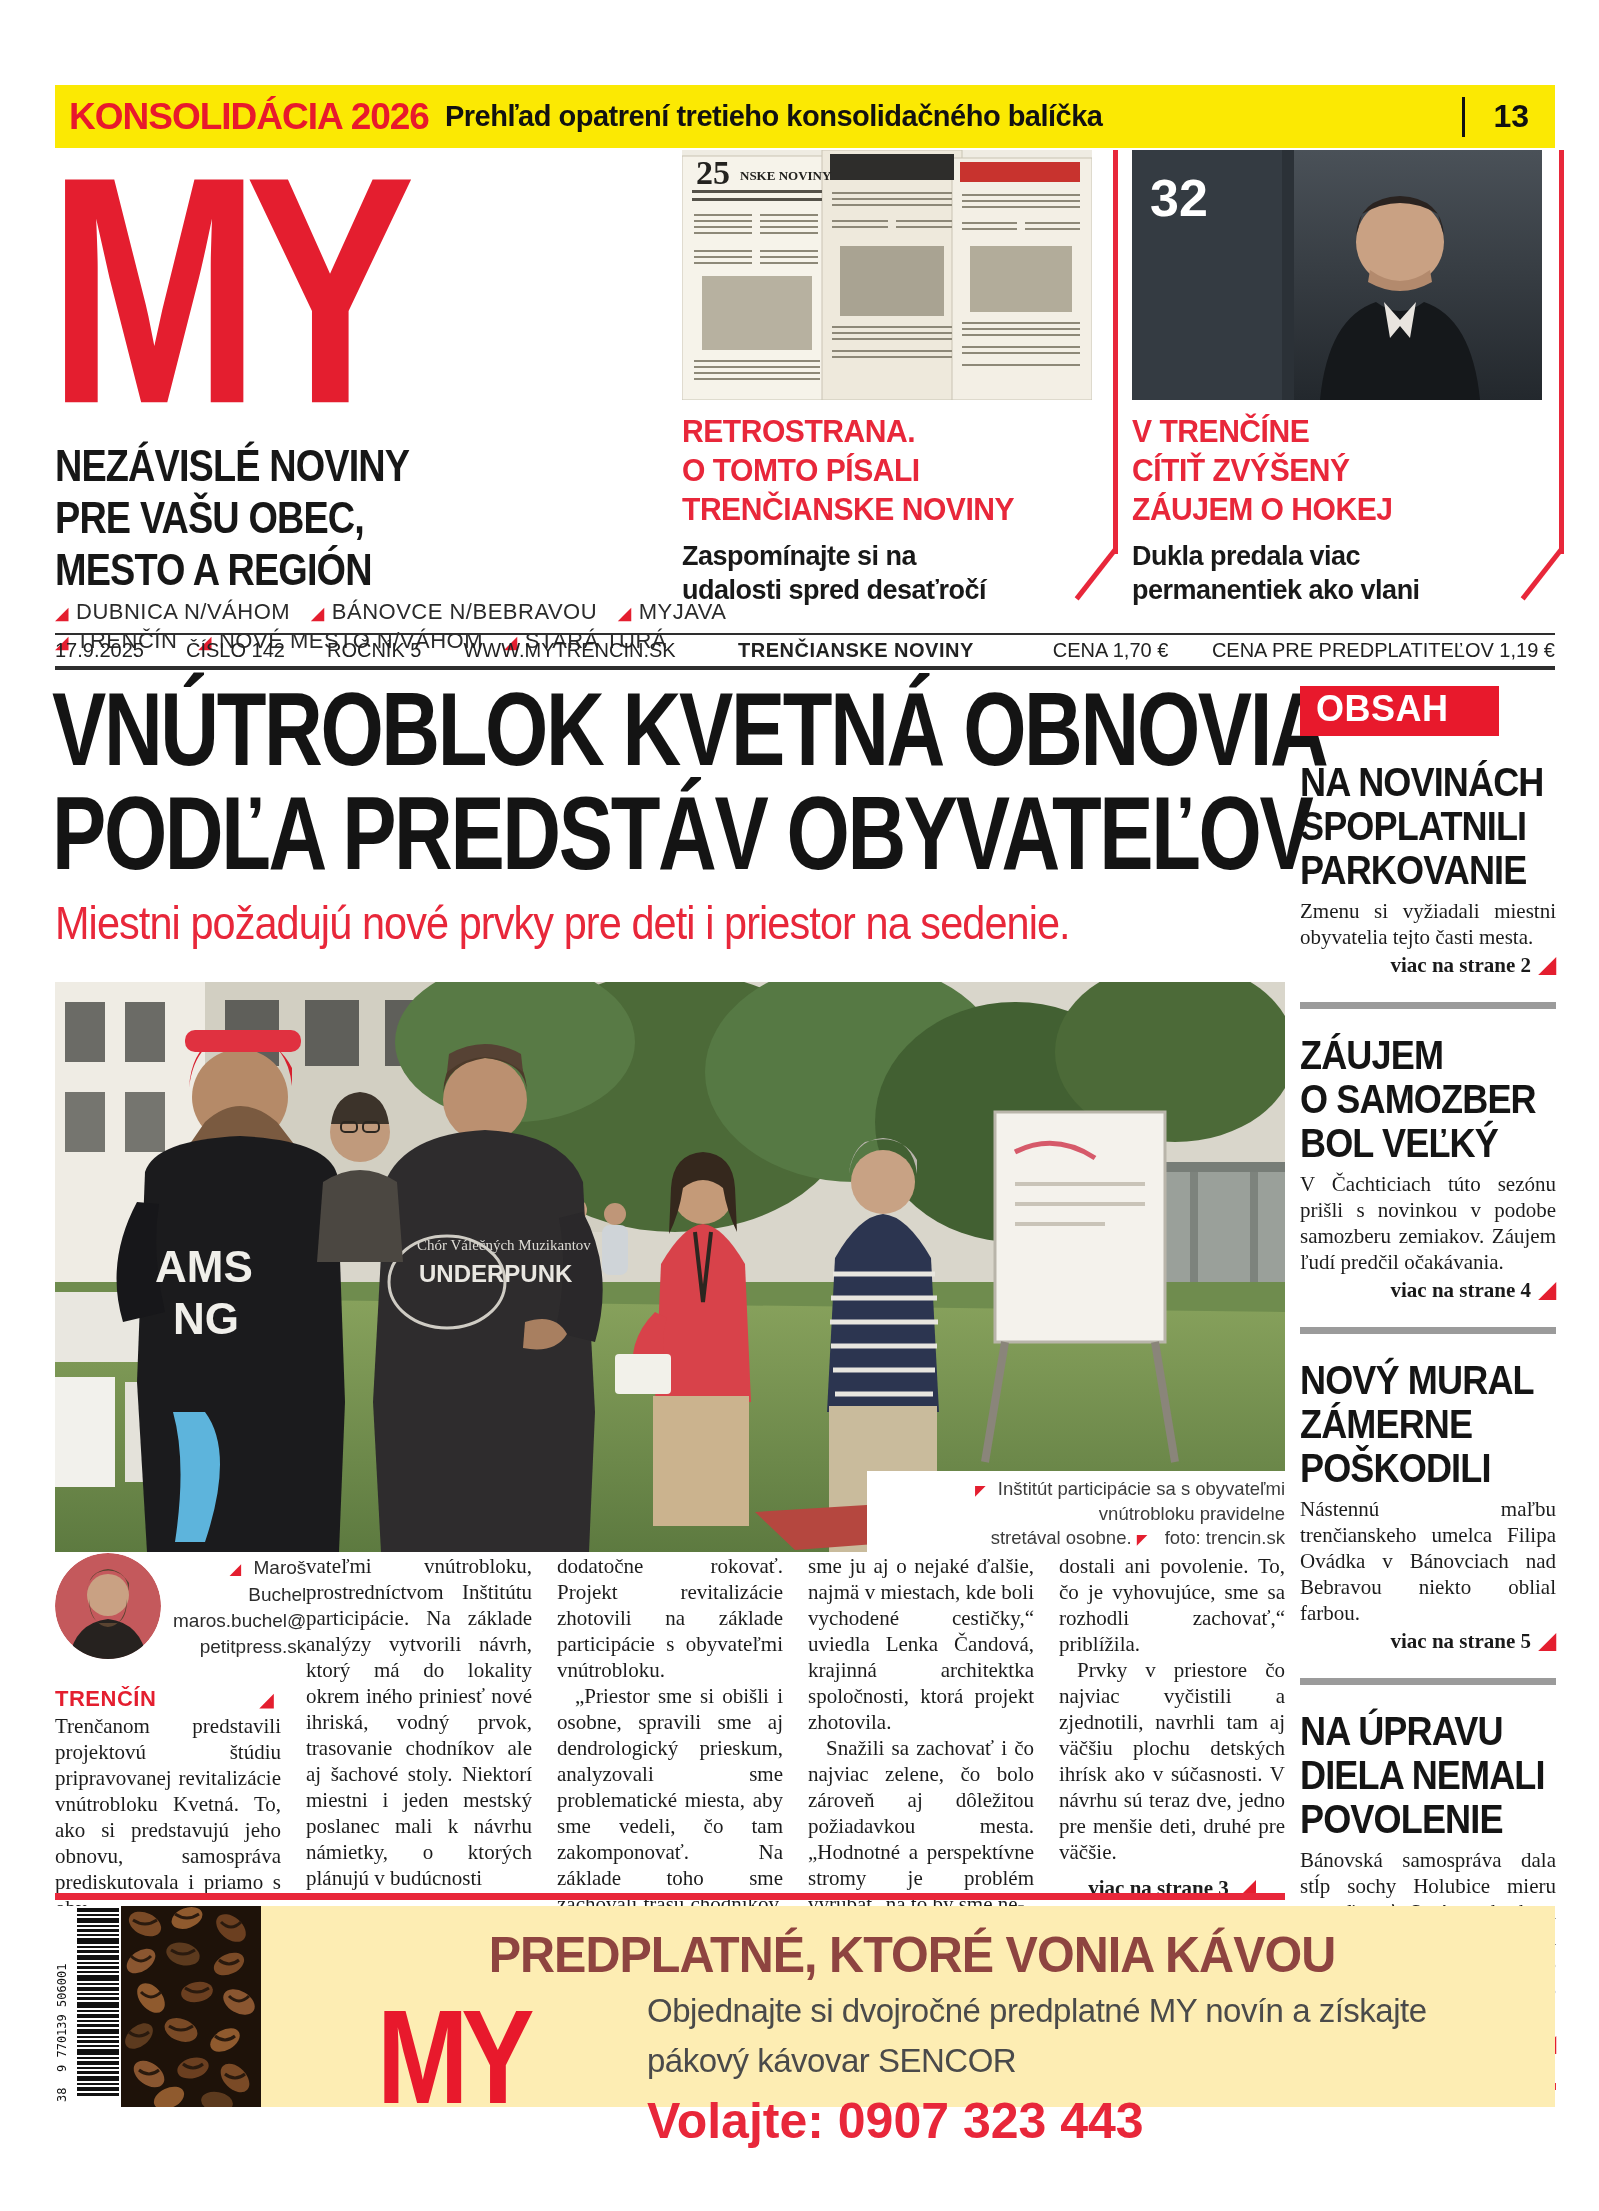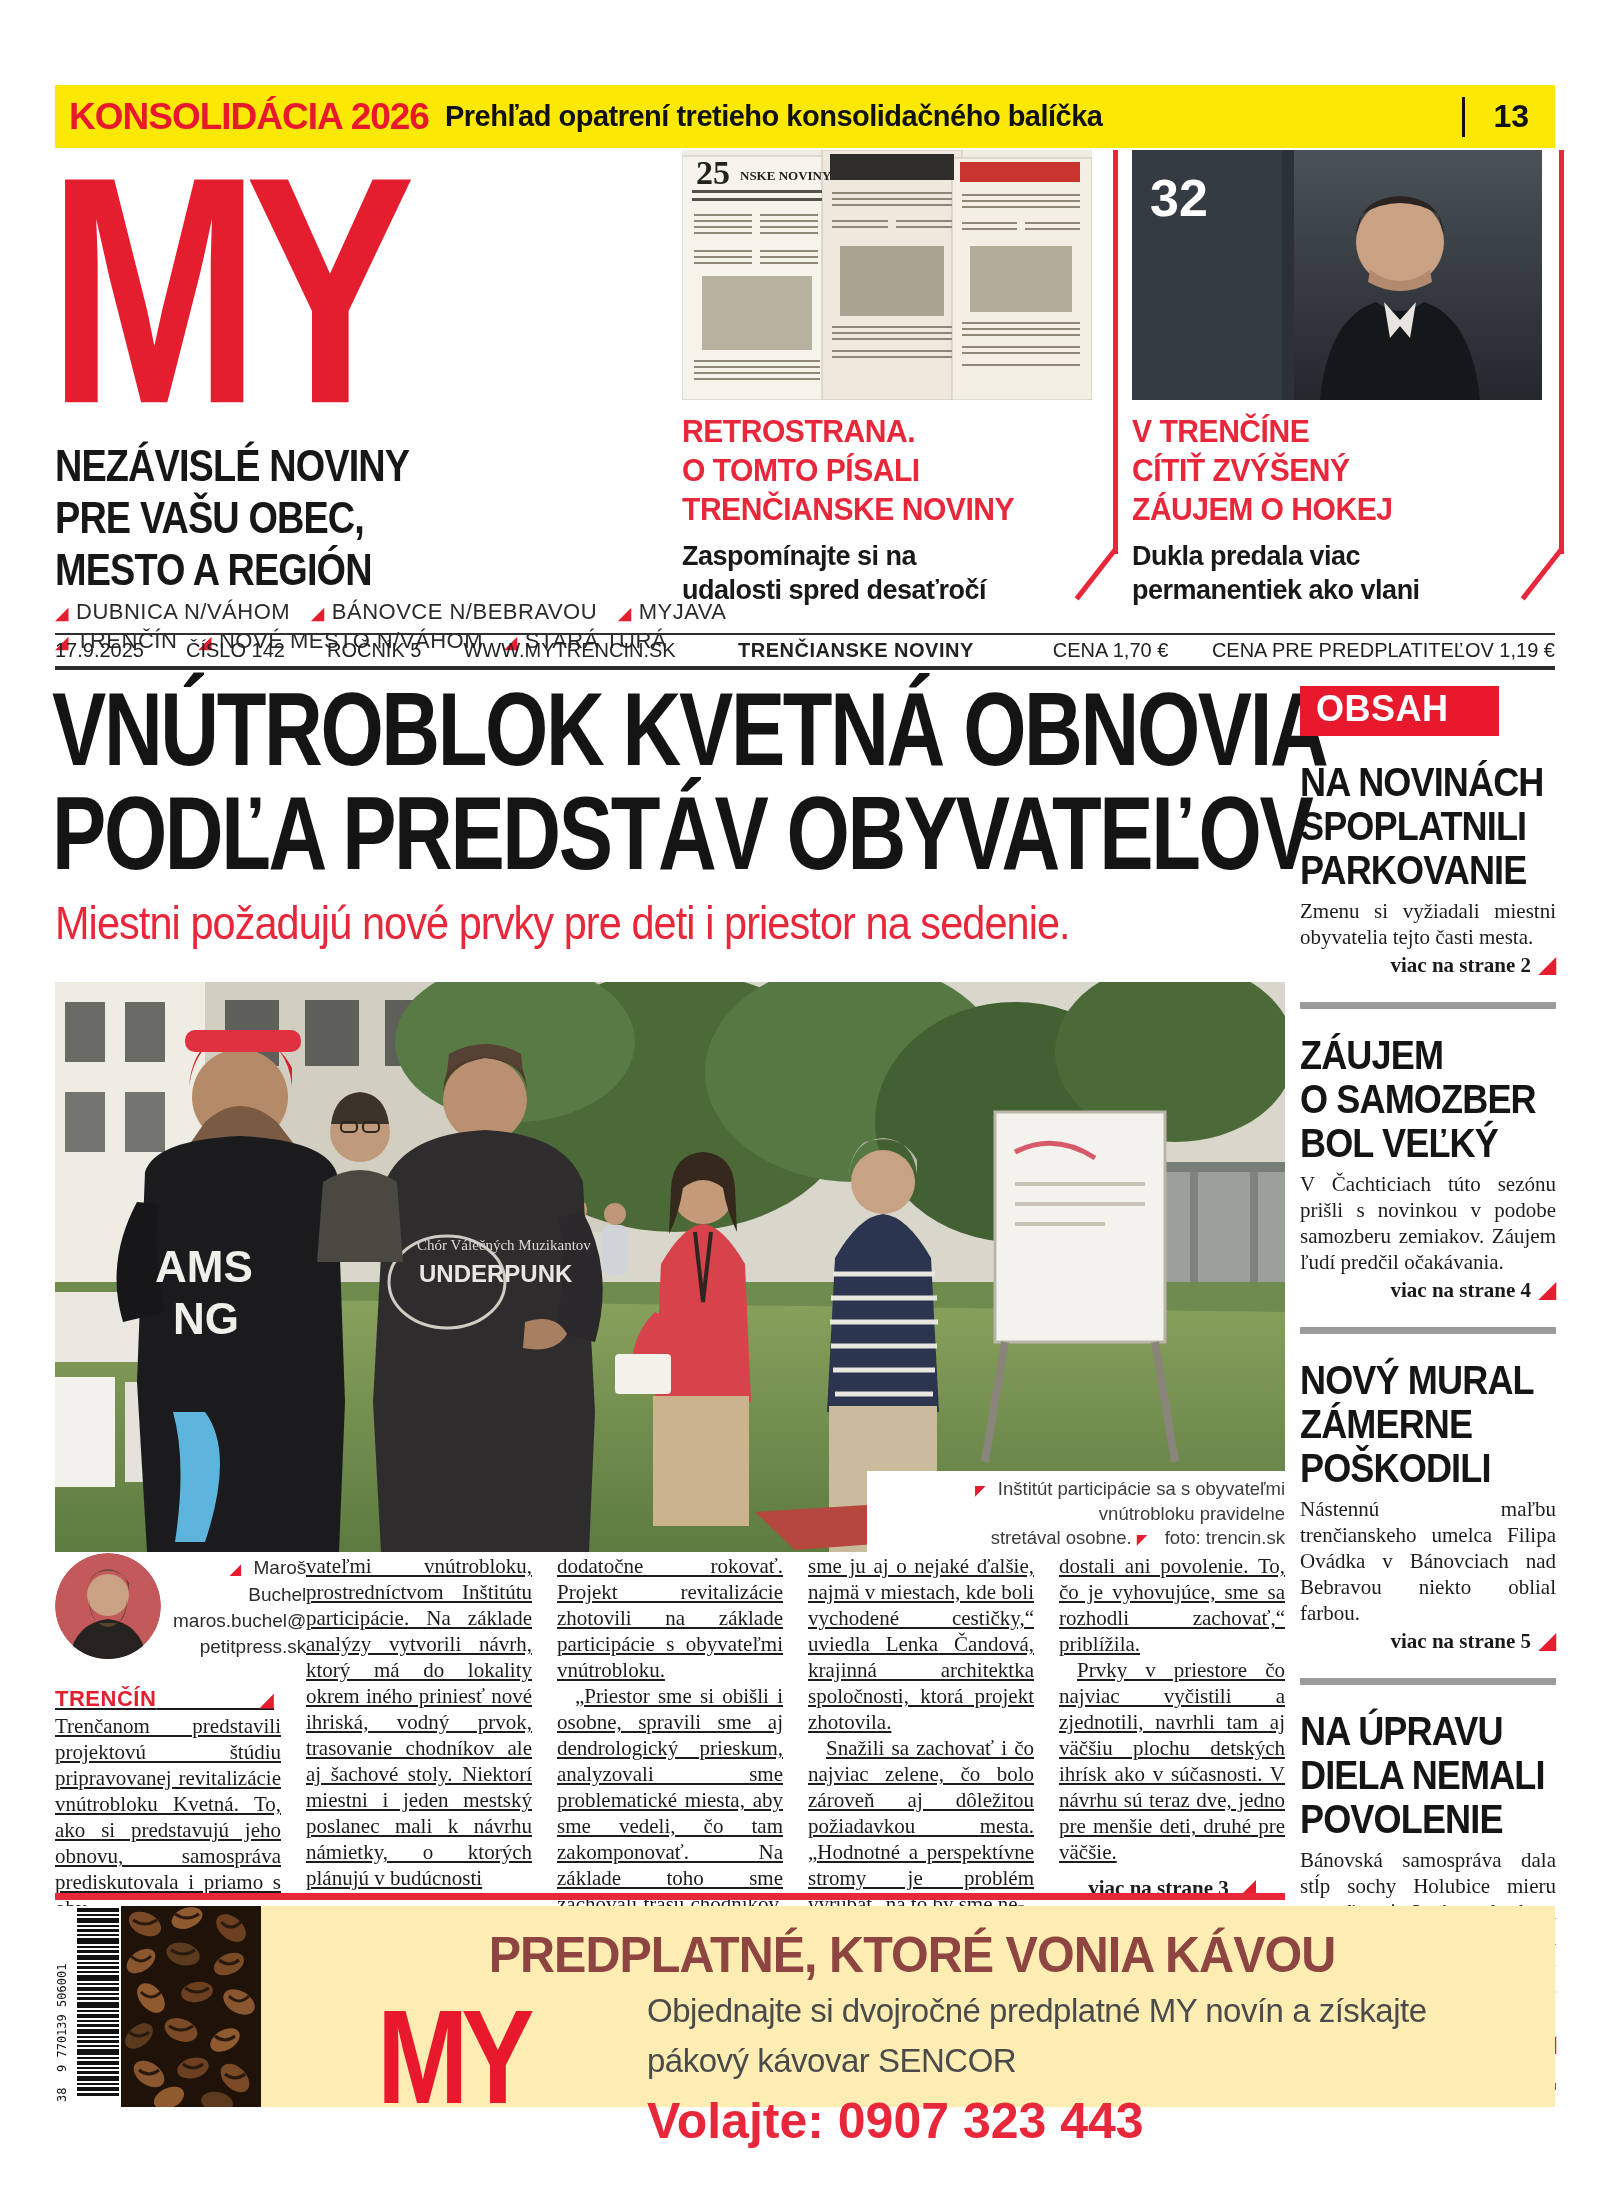--- a/index.html
+++ b/index.html
@@ -39,21 +39,21 @@
   .headline span{display:block;}
   .subhead{left:55px;top:896px;color:#e8273a;font-size:46px;font-weight:500;letter-spacing:-1px;transform:scaleX(0.9);transform-origin:top left;white-space:nowrap;}
   
   .photo{left:55px;top:982px;width:1230px;height:570px;}
   .photo svg{display:block;}
   .caption{position:absolute;right:0;bottom:-3px;width:408px;background:#fff;padding:6px 0 4px 10px;text-align:right;font-size:18.5px;line-height:24px;color:#3c3c3c;}
   .caption .tri{font-size:0.75em;}
   
   .article{left:55px;top:1553px;width:1230px;display:flex;gap:25px;}
   .col{width:226px;font-family:"Liberation Serif",serif;font-size:21px;line-height:26px;text-align:justify;color:#1c1c1c;}
-  .col p{margin:0;text-decoration:underline;}
+  .col p{margin:0;}
   .byline-row{display:flex;gap:12px;margin-bottom:26px;}
   .avatar{width:106px;height:106px;border-radius:50%;overflow:hidden;flex:none;}
   .byline-txt{flex:1;text-align:right;font-family:"Liberation Sans",sans-serif;font-size:19px;line-height:26px;color:#2d2d2d;padding-top:2px;}
   .dateline{font-family:"Liberation Sans",sans-serif;color:#e41e2f;font-weight:900;font-size:22px;letter-spacing:0.5px;}
   .more-line{margin-top:10px;text-align:center;font-weight:700;font-size:21px;font-family:"Liberation Serif",serif;}
   .more-line .tri{font-size:22px;margin-left:10px;margin-right:0;}
   .redrule{left:55px;top:1893px;width:1230px;height:7px;background:#e8273a;}
   
   .sidebar{left:1300px;top:686px;width:256px;}
   .obsah{display:inline-block;background:#e8192c;color:#fff;font-weight:900;font-size:36px;letter-spacing:0.5px;padding:2px 50px 6px 16px;}

